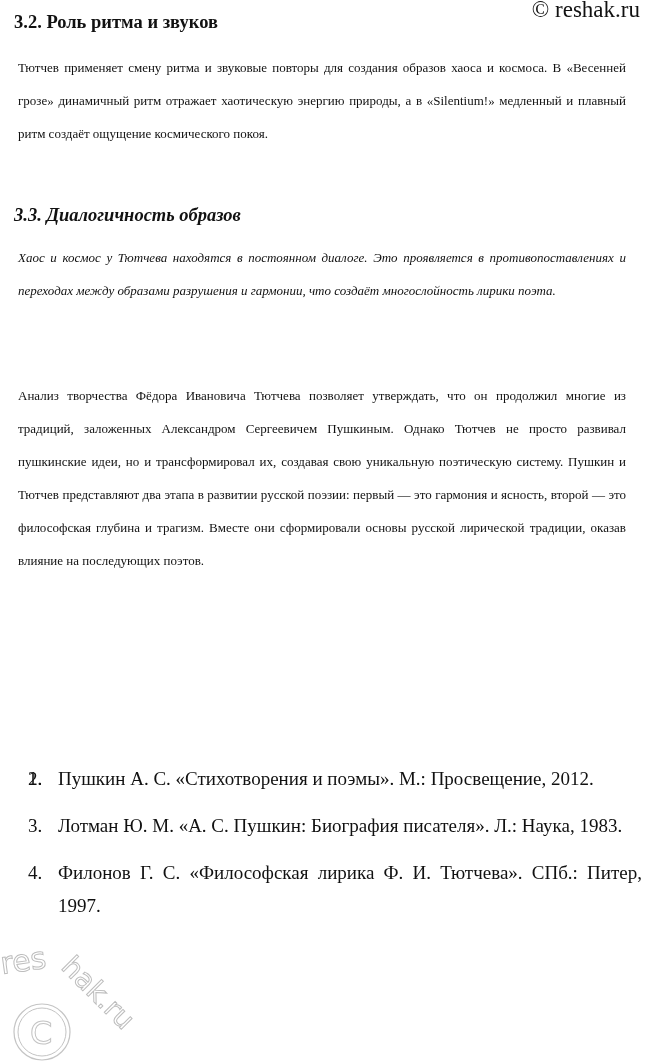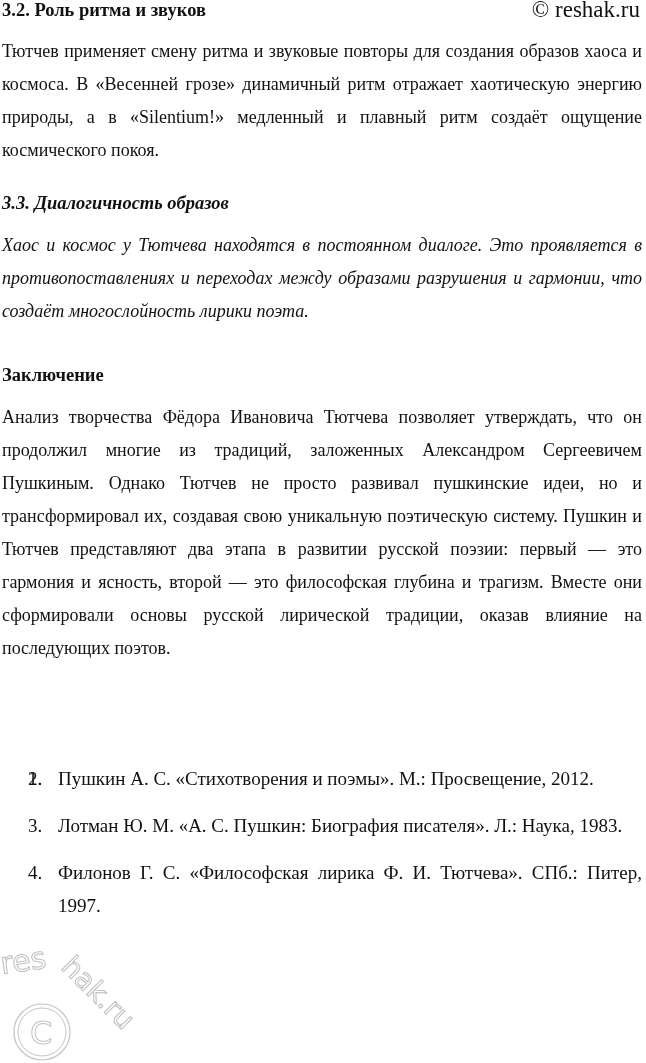--- a/index.html
+++ b/index.html
@@ -1,22 +1,22 @@
 <!DOCTYPE html>
 <html><head>
 <meta charset="utf-8">
 <style>
   html, body { margin:0; padding:0; background:#ffffff; }
   body { width:646px; height:1063px; overflow:hidden; position:relative;
          font-family:"Liberation Serif", "DejaVu Serif", serif; color:#111; }
   .page { position:absolute; left:0; top:0; width:646px; }
   .hdr { position:absolute; left:2px; top:-1px; width:640px; height:26px; }
-  .h { font-weight:bold; font-size:18.5px; line-height:22px; margin:0; }
+  .h { font-weight:bold; font-size:18.5px; line-height:22px; margin:12px; }
   .copy { position:absolute; right:2px; top:0; font-size:23px; line-height:22px; }
-  .p { font-size:18px; line-height:33px; text-align:justify; text-align-last:left; margin:0; }
+  .p { font-size:13px; line-height:33px; text-align:justify; text-align-last:left; margin:16px; }
   .sec { position:absolute; left:2px; width:640px; }
   ol.refs { list-style:none; margin:0; padding:0; }
   ol.refs li { position:relative; padding-left:56px; font-size:19px; line-height:33px; text-align:justify; text-align-last:left; }
   ol.refs li .num { position:absolute; left:26px; top:0; }
   .wm { position:absolute; left:0; top:940px; width:160px; height:123px; pointer-events:none; }
 </style>
 </head>
 <body>
 
 <div class="page">
@@ -29,21 +29,20 @@
   <div class="sec" style="top:35px;">
     <p class="p">Тютчев применяет смену ритма и звуковые повторы для создания образов хаоса и космоса. В «Весенней грозе» динамичный ритм отражает хаотическую энергию природы, а в «Silentium!» медленный и плавный ритм создаёт ощущение космического покоя.</p>
   </div>
 
   <div class="sec" style="top:192px;font-style:italic;">
     <h2 class="h">3.3. Диалогичность образов</h2>
     <p class="p" style="margin-top:15px;">Хаос и космос у Тютчева находятся в постоянном диалоге. Это проявляется в противопоставлениях и переходах между образами разрушения и гармонии, что создаёт многослойность лирики поэта.</p>
   </div>
 
   <div class="sec" style="top:364px;">
-    <h2 class="h">Заключение</h2>
     <p class="p" style="margin-top:15px;">Анализ творчества Фёдора Ивановича Тютчева позволяет утверждать, что он продолжил многие из традиций, заложенных Александром Сергеевичем Пушкиным. Однако Тютчев не просто развивал пушкинские идеи, но и трансформировал их, создавая свою уникальную поэтическую систему. Пушкин и Тютчев представляют два этапа в развитии русской поэзии: первый — это гармония и ясность, второй — это философская глубина и трагизм. Вместе они сформировали основы русской лирической традиции, оказав влияние на последующих поэтов.</p>
   </div>
 
   <div class="sec" style="top:747px;">
     <ol class="refs" style="margin-top:15px;">
       <li style="margin-bottom:14px;">
         <span class="num">1.</span>
       </li>
       <li style="margin-bottom:14px;">
         <span class="num">2.</span>

